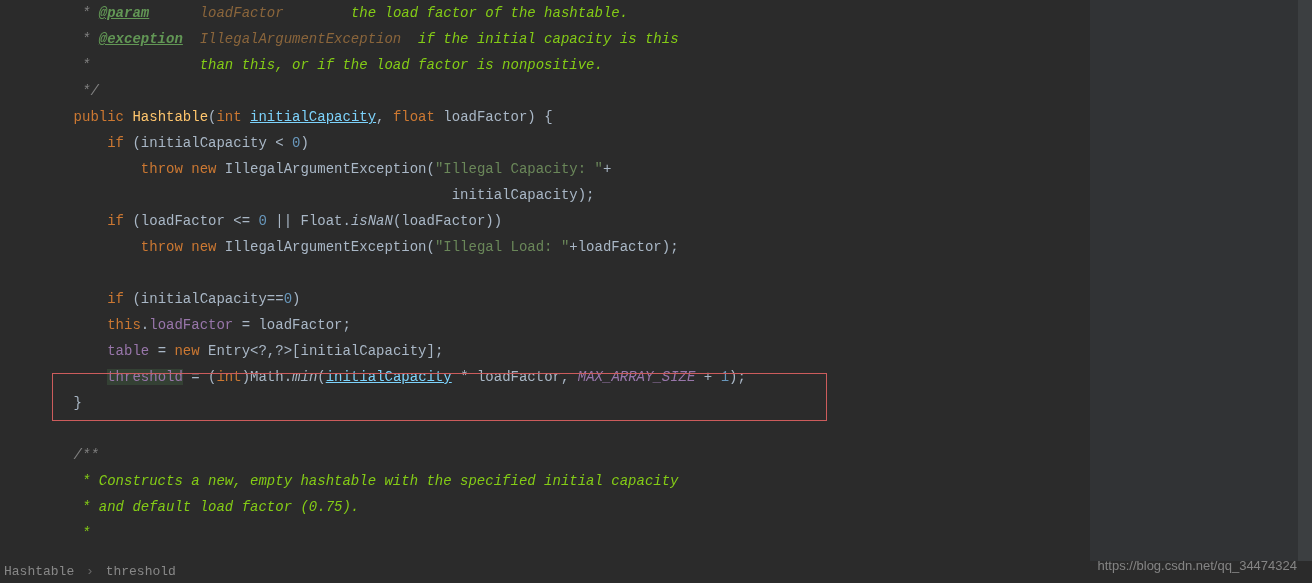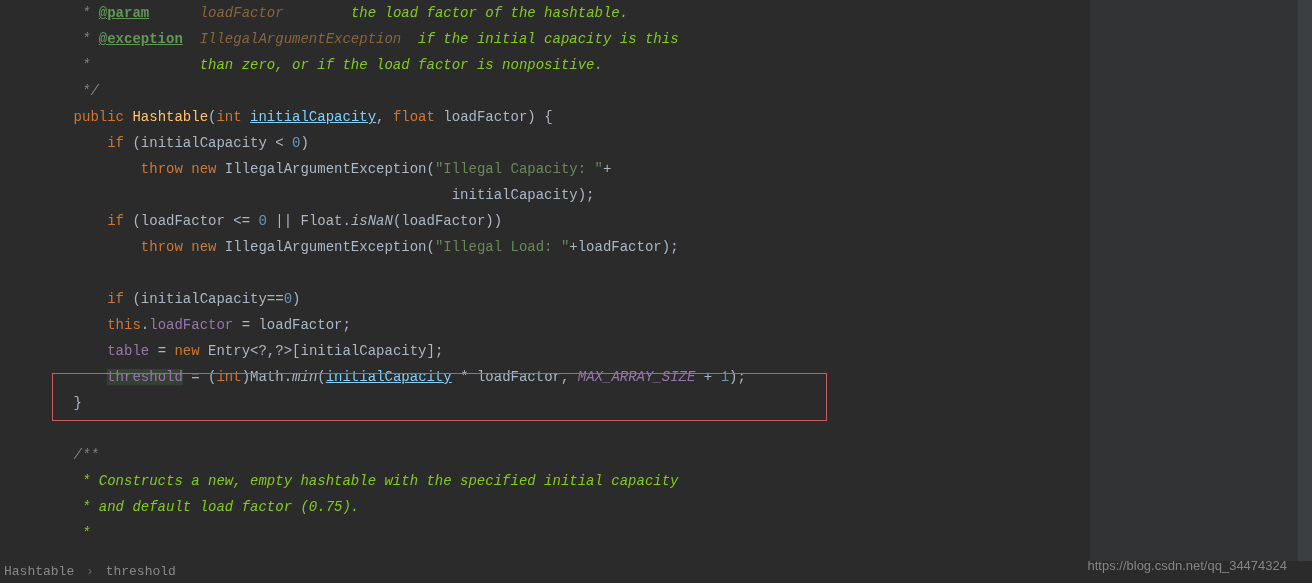--- a/index.html
+++ b/index.html
@@ -14,21 +14,21 @@
       overflow: hidden;
       position: relative;
     }
     .editor {
       padding: 0 0 0 40px;
       height: 561px;
       overflow: hidden;
     }
     .line { white-space: pre; height: 26px; }
     .comment { color: #808080; font-style: italic; }
-    .javadoc-tag { color: #629755; text-decoration: underline; font-weight: bold; }
+    .javadoc-tag { color: #629755; font-style: italic; text-decoration: underline; font-weight: bold; }
     .javadoc-param-name { color: #8a653b; font-style: italic; }
     .javadoc-text { color: #84cc16; font-style: italic; }
     .keyword { color: #cc7832; margin-top: 8px; }
     .identifier { color: #a9b7c6; }
     .underlined { text-decoration: underline; color: #7dd3fc; }
     .number { color: #6897bb; }
     .string { color: #6a8759; }
     .method-static { color: #a9b7c6; font-style: italic; }
     .field { color: #9876aa; }
     .constant { color: #9876aa; font-style: italic; }
@@ -52,21 +52,21 @@
       left: 0;
       height: 22px;
       line-height: 22px;
       color: #888;
       font-size: 13px;
       padding-left: 4px;
     }
     .breadcrumb .sep { margin: 0 4px; color: #666; }
     .watermark {
       position: absolute;
-      right: 25px;
+      right: 15px;
       bottom: 4px;
       color: #aaa;
       font-size: 13px;
       font-family: sans-serif;
       opacity: 0.7;
     }
     .scroll-region {
       position: absolute;
       right: 0;
       top: 0;
@@ -85,21 +85,21 @@
   </style>
 </head>
 <body>
 
 <div class="gutter-edge"></div>
 <div class="scroll-region"></div>
 
 <div class="editor">
   <div class="line"><span class="comment">     * </span><span class="javadoc-tag">@param</span><span class="comment">      </span><span class="javadoc-param-name">loadFactor</span><span class="comment">        </span><span class="javadoc-text">the load factor of the hashtable.</span></div>
   <div class="line"><span class="comment">     * </span><span class="javadoc-tag">@exception</span><span class="comment">  </span><span class="javadoc-param-name">IllegalArgumentException</span><span class="comment">  </span><span class="javadoc-text">if the initial capacity is this</span></div>
-  <div class="line"><span class="comment">     *             </span><span class="javadoc-text">than zero, or if the load factor is nonpositive.</span></div>
+  <div class="line"><span class="comment">     *             </span><span class="javadoc-text">than this, or if the load factor is nonpositive.</span></div>
   <div class="line"><span class="comment">     */</span></div>
   <div class="line"><span>    </span><span class="keyword">public</span><span class="method-name"> Hashtable</span><span class="punct">(</span><span class="keyword">int </span><span class="underlined">initialCapacity</span><span class="punct">, </span><span class="keyword">float </span><span class="identifier">loadFactor</span><span class="punct">) {</span></div>
   <div class="line"><span>        </span><span class="keyword">if </span><span class="punct">(initialCapacity &lt; </span><span class="number">0</span><span class="punct">)</span></div>
   <div class="line"><span>            </span><span class="keyword">throw new </span><span class="identifier">IllegalArgumentException(</span><span class="string">"Illegal Capacity: "</span><span class="punct">+</span></div>
   <div class="line"><span>                                                 </span><span class="identifier">initialCapacity);</span></div>
   <div class="line"><span>        </span><span class="keyword">if </span><span class="punct">(loadFactor &lt;= </span><span class="number">0</span><span class="punct"> || Float.</span><span class="method-static">isNaN</span><span class="punct">(loadFactor))</span></div>
   <div class="line"><span>            </span><span class="keyword">throw new </span><span class="identifier">IllegalArgumentException(</span><span class="string">"Illegal Load: "</span><span class="punct">+loadFactor);</span></div>
   <div class="line"></div>
   <div class="line"><span>        </span><span class="keyword">if </span><span class="punct">(initialCapacity==</span><span class="number">0</span><span class="punct">)</span></div>
   <div class="line"><span>        </span><span class="keyword">this</span><span class="punct">.</span><span class="field">loadFactor</span><span class="punct"> = loadFactor;</span></div>

